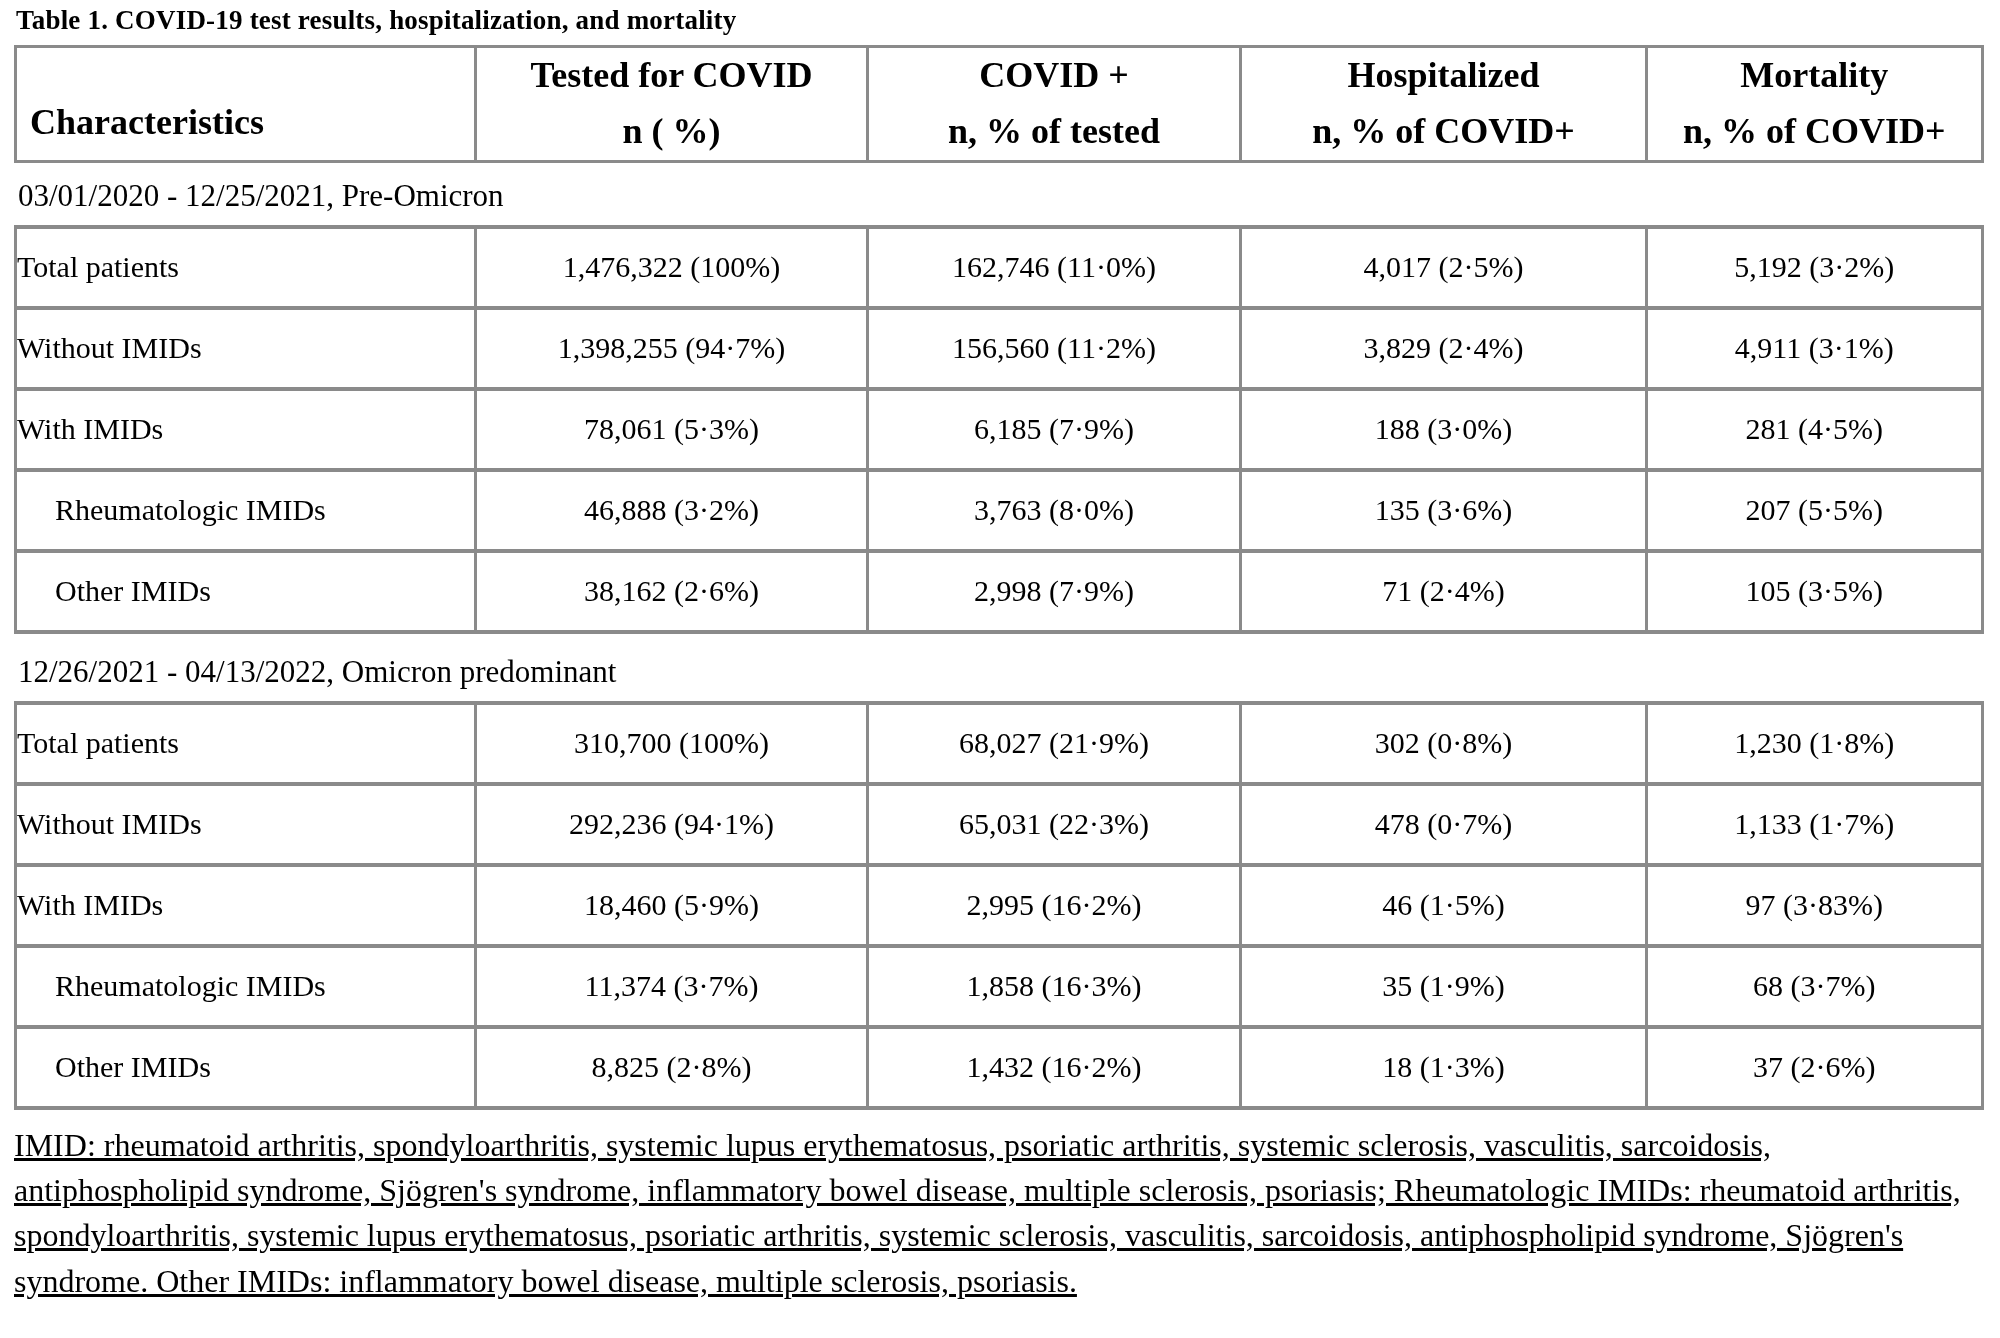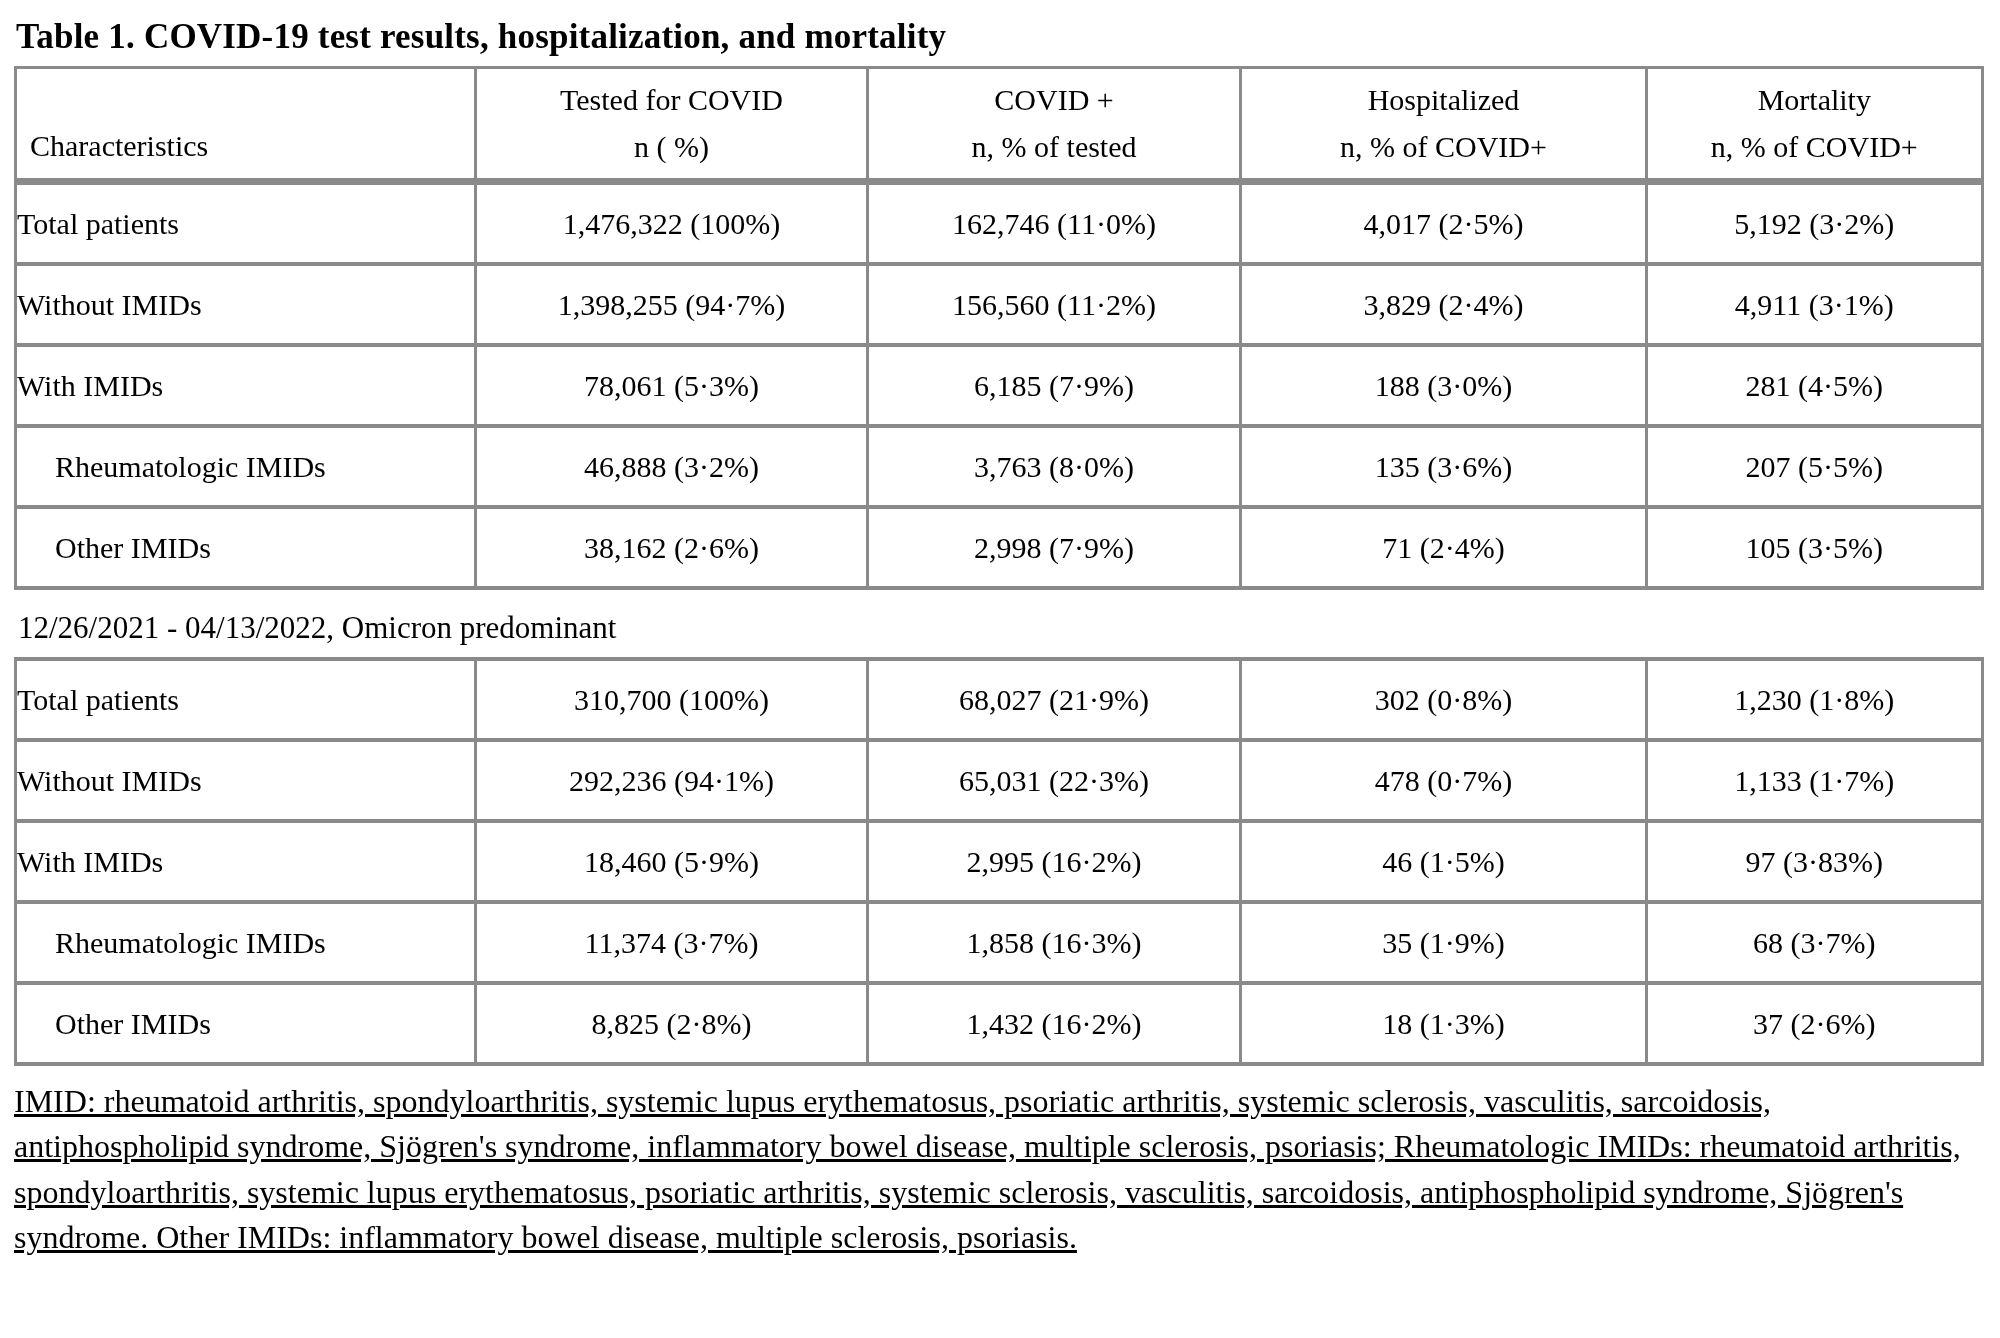--- a/index.html
+++ b/index.html
@@ -15,44 +15,44 @@
     color: var(--text);
     font-family: "Liberation Serif", "DejaVu Serif", serif;
   }
   body {
     width: 2000px;
     height: 1338px;
     padding: 5px 14px 0 14px;
     overflow: hidden;
   }
   .page-title {
-    font-size: 35px;
+    font-size: 27px;
     font-weight: bold;
-    margin: 12px 0 9px 2px;
+    margin: 0 0 9px 2px;
     letter-spacing: 0.2px;
   }
   table.grid {
     width: 1970px;
     table-layout: fixed;
     border-collapse: collapse;
     background: var(--bg);
   }
   col.c1 { width: 23.4%; }
   col.c2 { width: 19.9%; }
   col.c3 { width: 19.0%; }
   col.c4 { width: 20.6%; }
   col.c5 { width: 17.1%; }
   .grid th, .grid td {
     border: 3px solid var(--border);
     padding: 0;
   }
   .grid th {
     height: 112px;
-    font-size: 30px;
-    font-weight: normal;
+    font-size: 36px;
+    font-weight: bold;
     text-align: center;
     vertical-align: middle;
     line-height: 1.55;
   }
   .grid th.char-head {
     text-align: left;
     vertical-align: bottom;
     padding: 0 0 9px 13px;
   }
   .grid td {
@@ -121,20 +121,21 @@
         <th>
           <div>Mortality</div>
           <div>n, % of COVID+</div>
         </th>
       </tr>
     </tbody>
   </table>
 
   <div id="sections">
   <section>
+    <div class="section-label">03/01/2020 - 12/25/2021, Pre-Omicron</div>
     <table class="grid">
       <colgroup>
         <col class="c1">
             <col class="c2">
             <col class="c3">
             <col class="c4">
             <col class="c5">
       </colgroup>
       <tbody>
   <tr>

